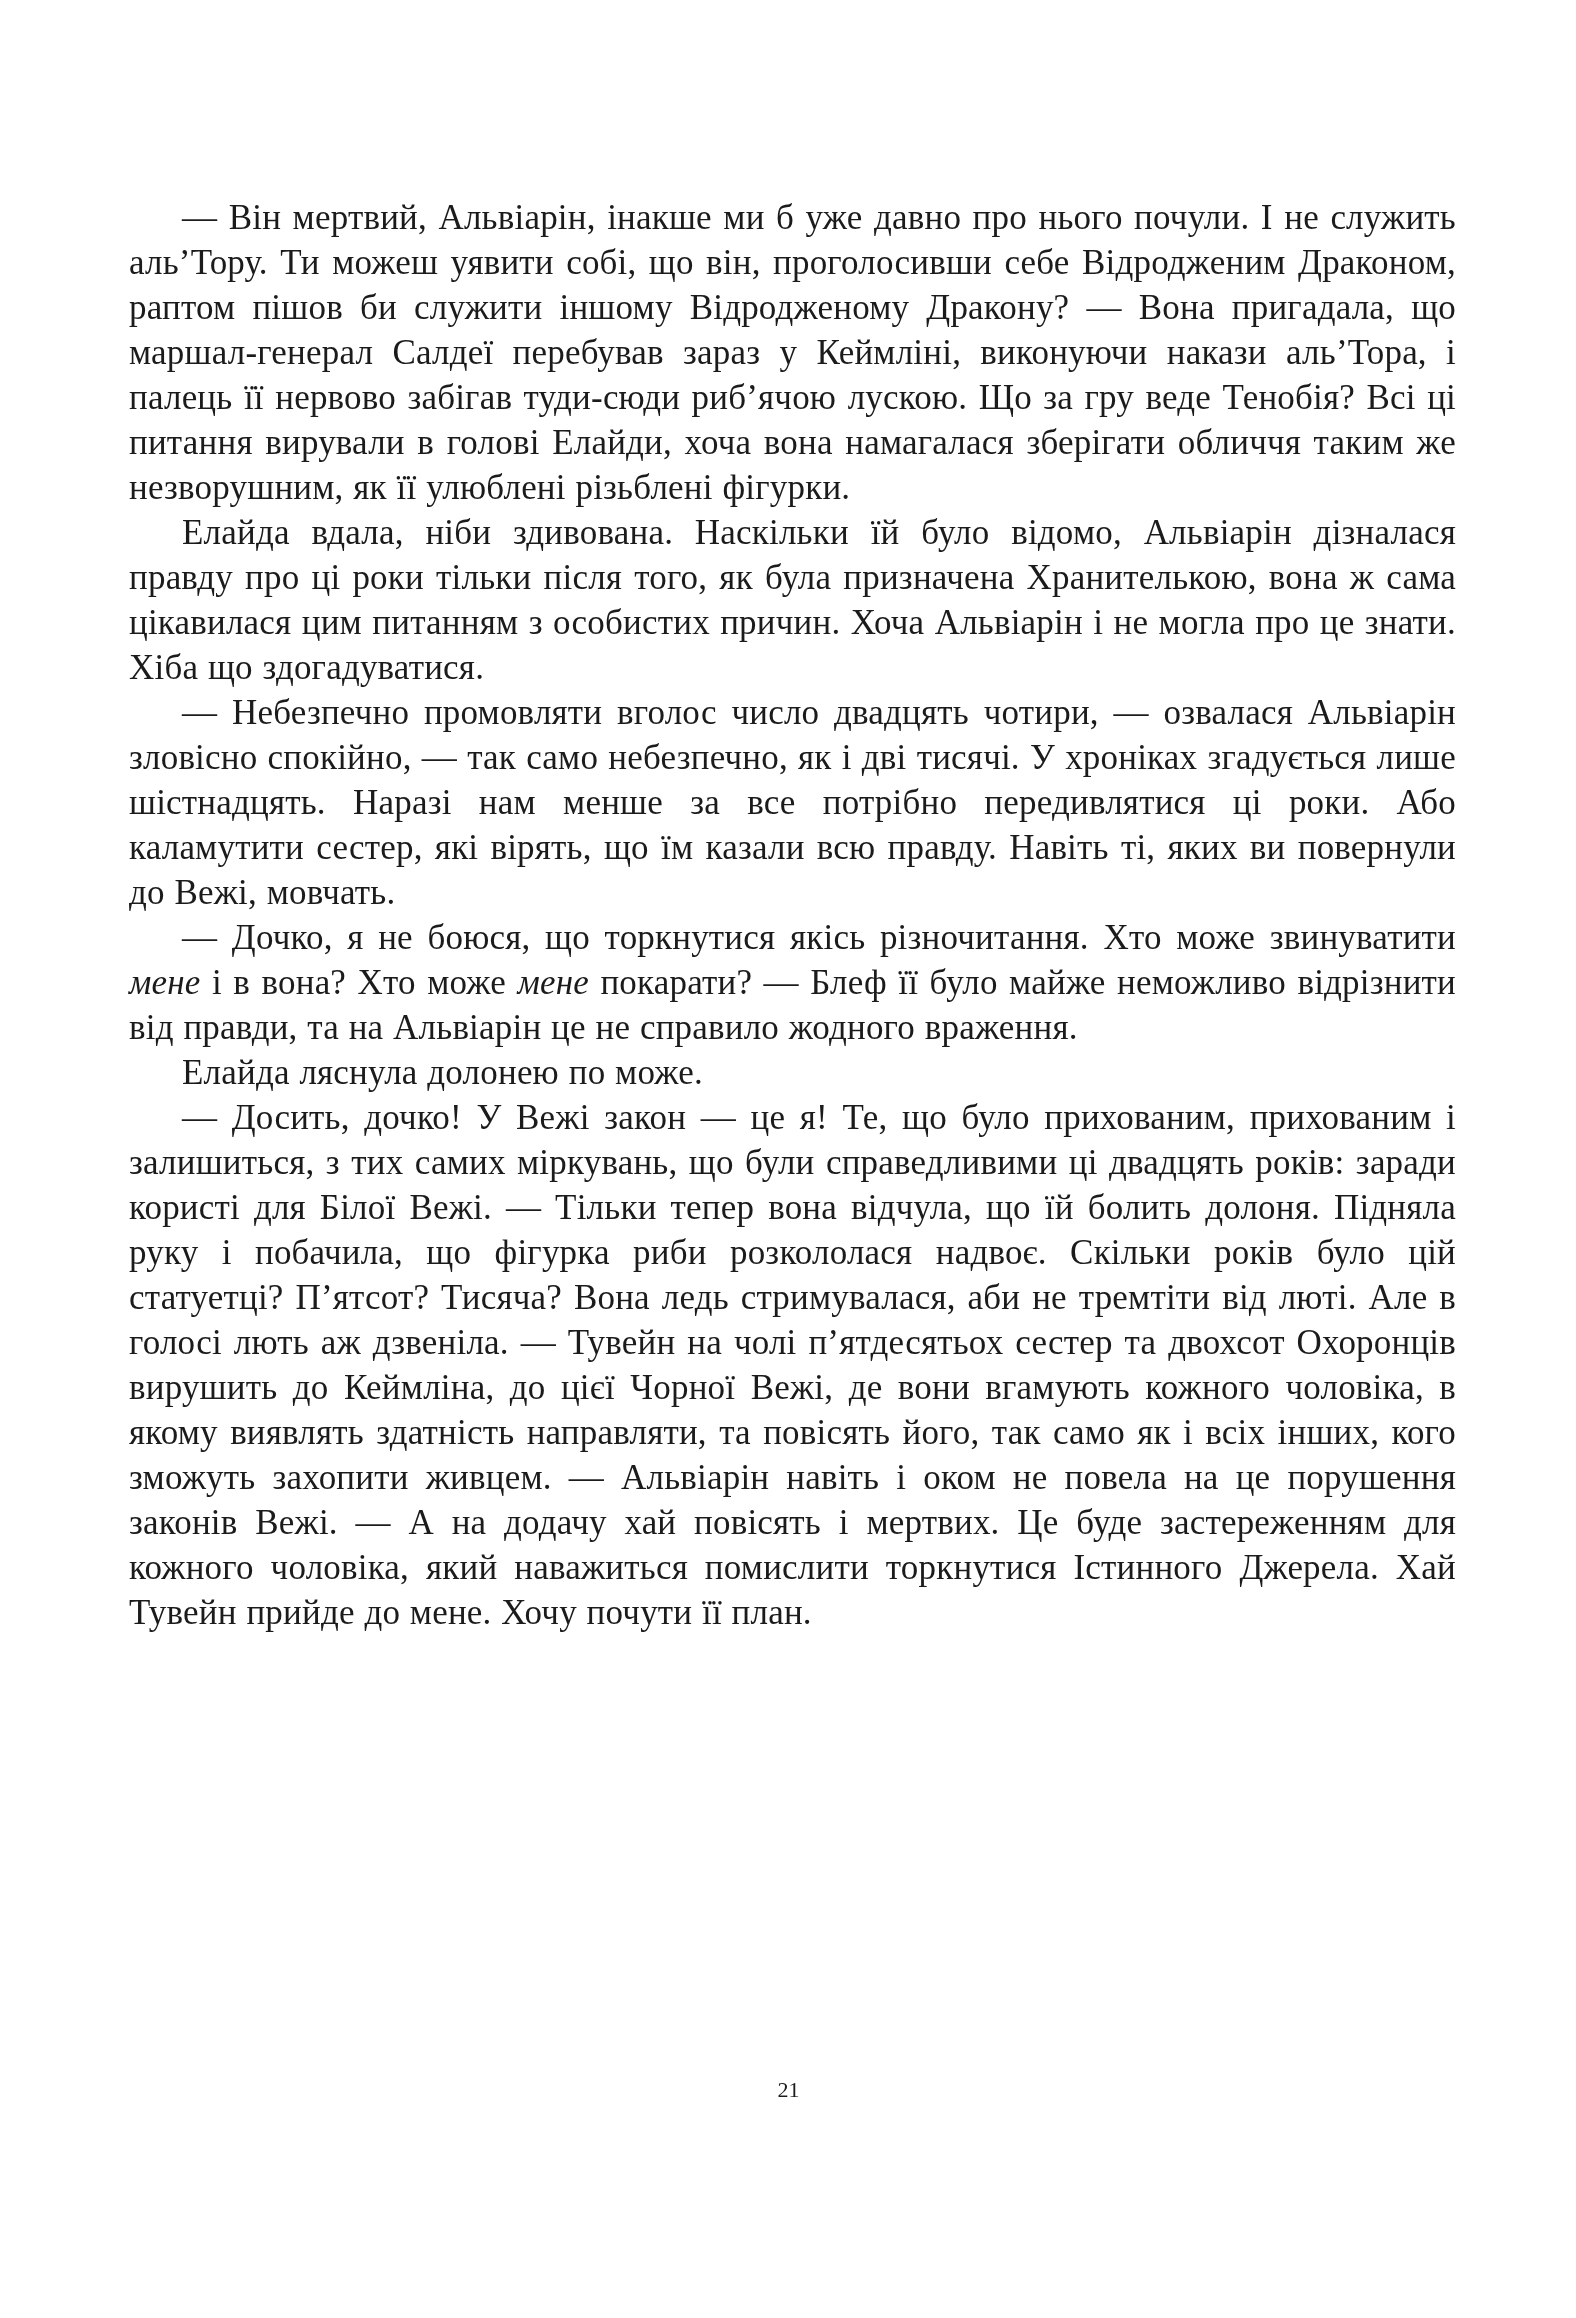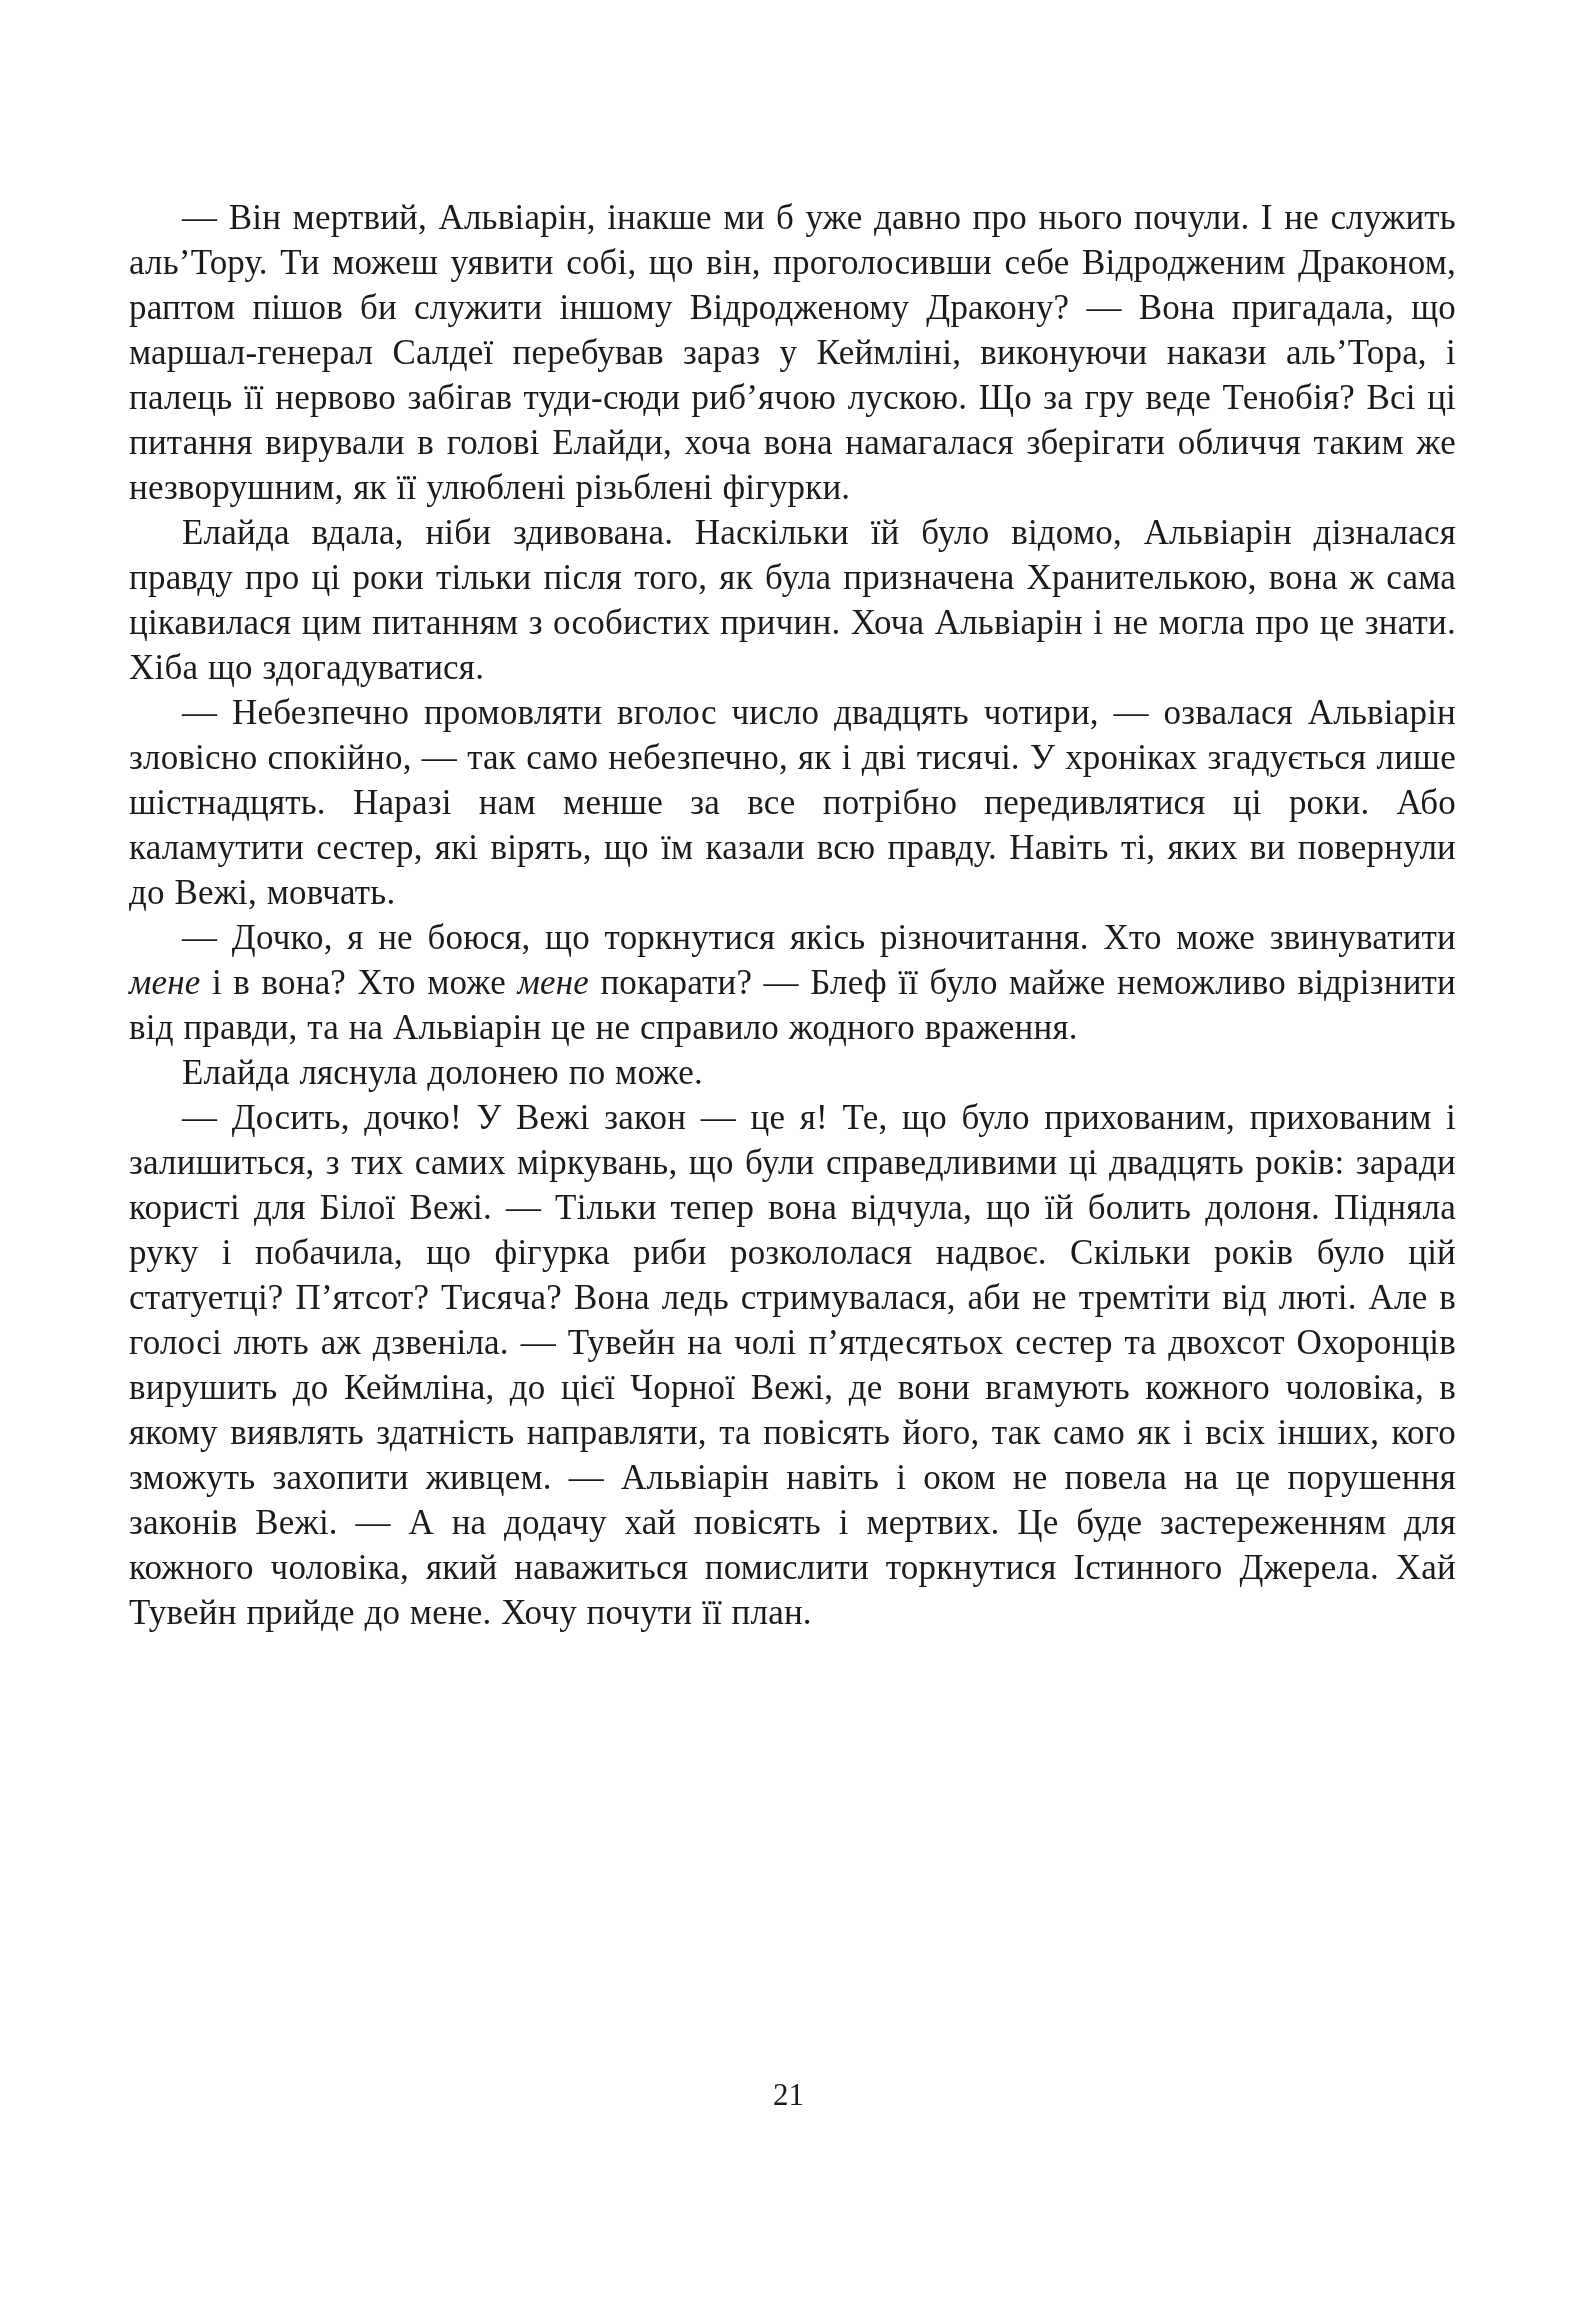--- a/index.html
+++ b/index.html
@@ -33,21 +33,21 @@
     word-spacing: 0.8px;
   }
   .para em {
   }
   .page-number {
     position: absolute;
     top: 2079px;
     left: 0;
     width: 100%;
     text-align: center;
-    font-size: 31px;
+    font-size: 22px;
     line-height: 1;
   }
 </style>
 </head>
 <body>
 
 <div class="page">
   <div class="text-block" id="paragraphs">
       <p class="para"><span>— Він мертвий, Альвіарін, інакше ми б уже давно про нього почули. І не служить аль’Тору. Ти можеш уявити собі, що він, проголосивши себе Відродженим Драконом, раптом пішов би служити іншому Відродженому Дракону? — Вона пригадала, що маршал-генерал Салдеї перебував зараз у Кеймліні, виконуючи накази аль’Тора, і палець її нервово забігав туди-сюди риб’ячою лускою. Що за гру веде Тенобія? Всі ці питання вирували в голові Елайди, хоча вона намагалася зберігати обличчя таким же незворушним, як її улюблені різьблені фігурки.</span></p>
       <p class="para"><span>Елайда вдала, ніби здивована. Наскільки їй було відомо, Альвіарін дізналася правду про ці роки тільки після того, як була призначена Хранителькою, вона ж сама цікавилася цим питанням з особистих причин. Хоча Альвіарін і не могла про це знати. Хіба що здогадуватися.</span></p>

